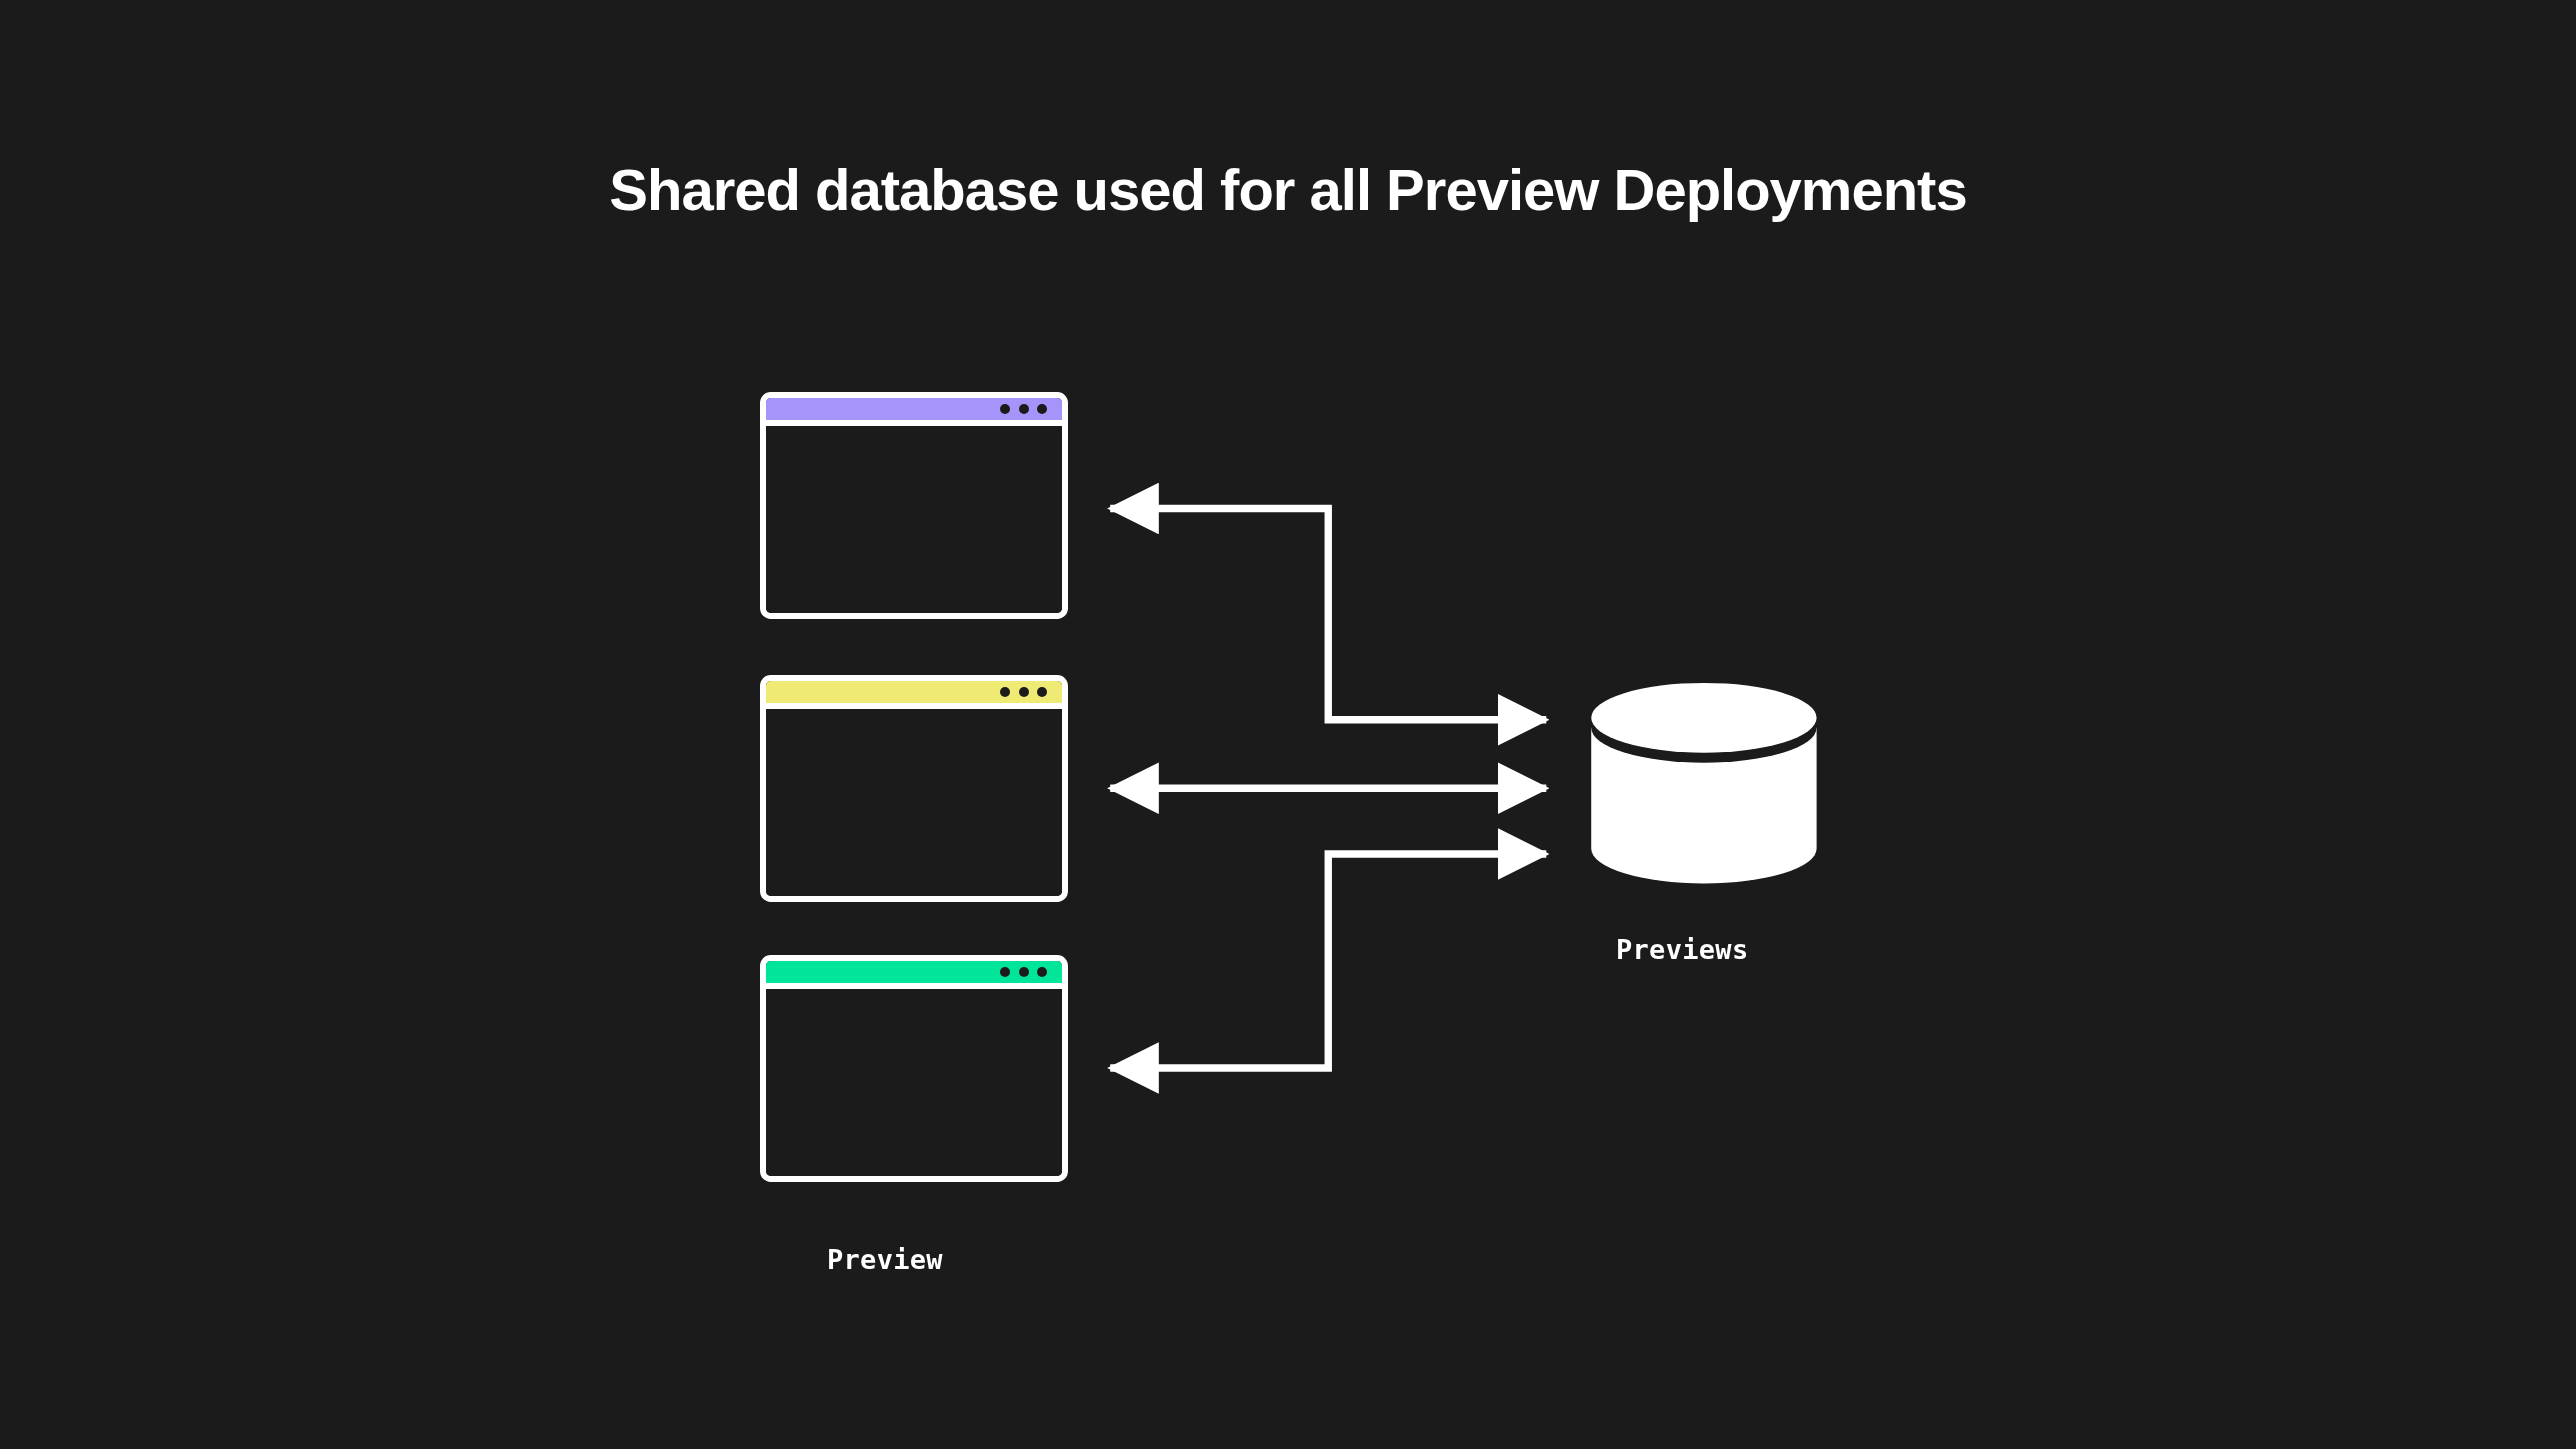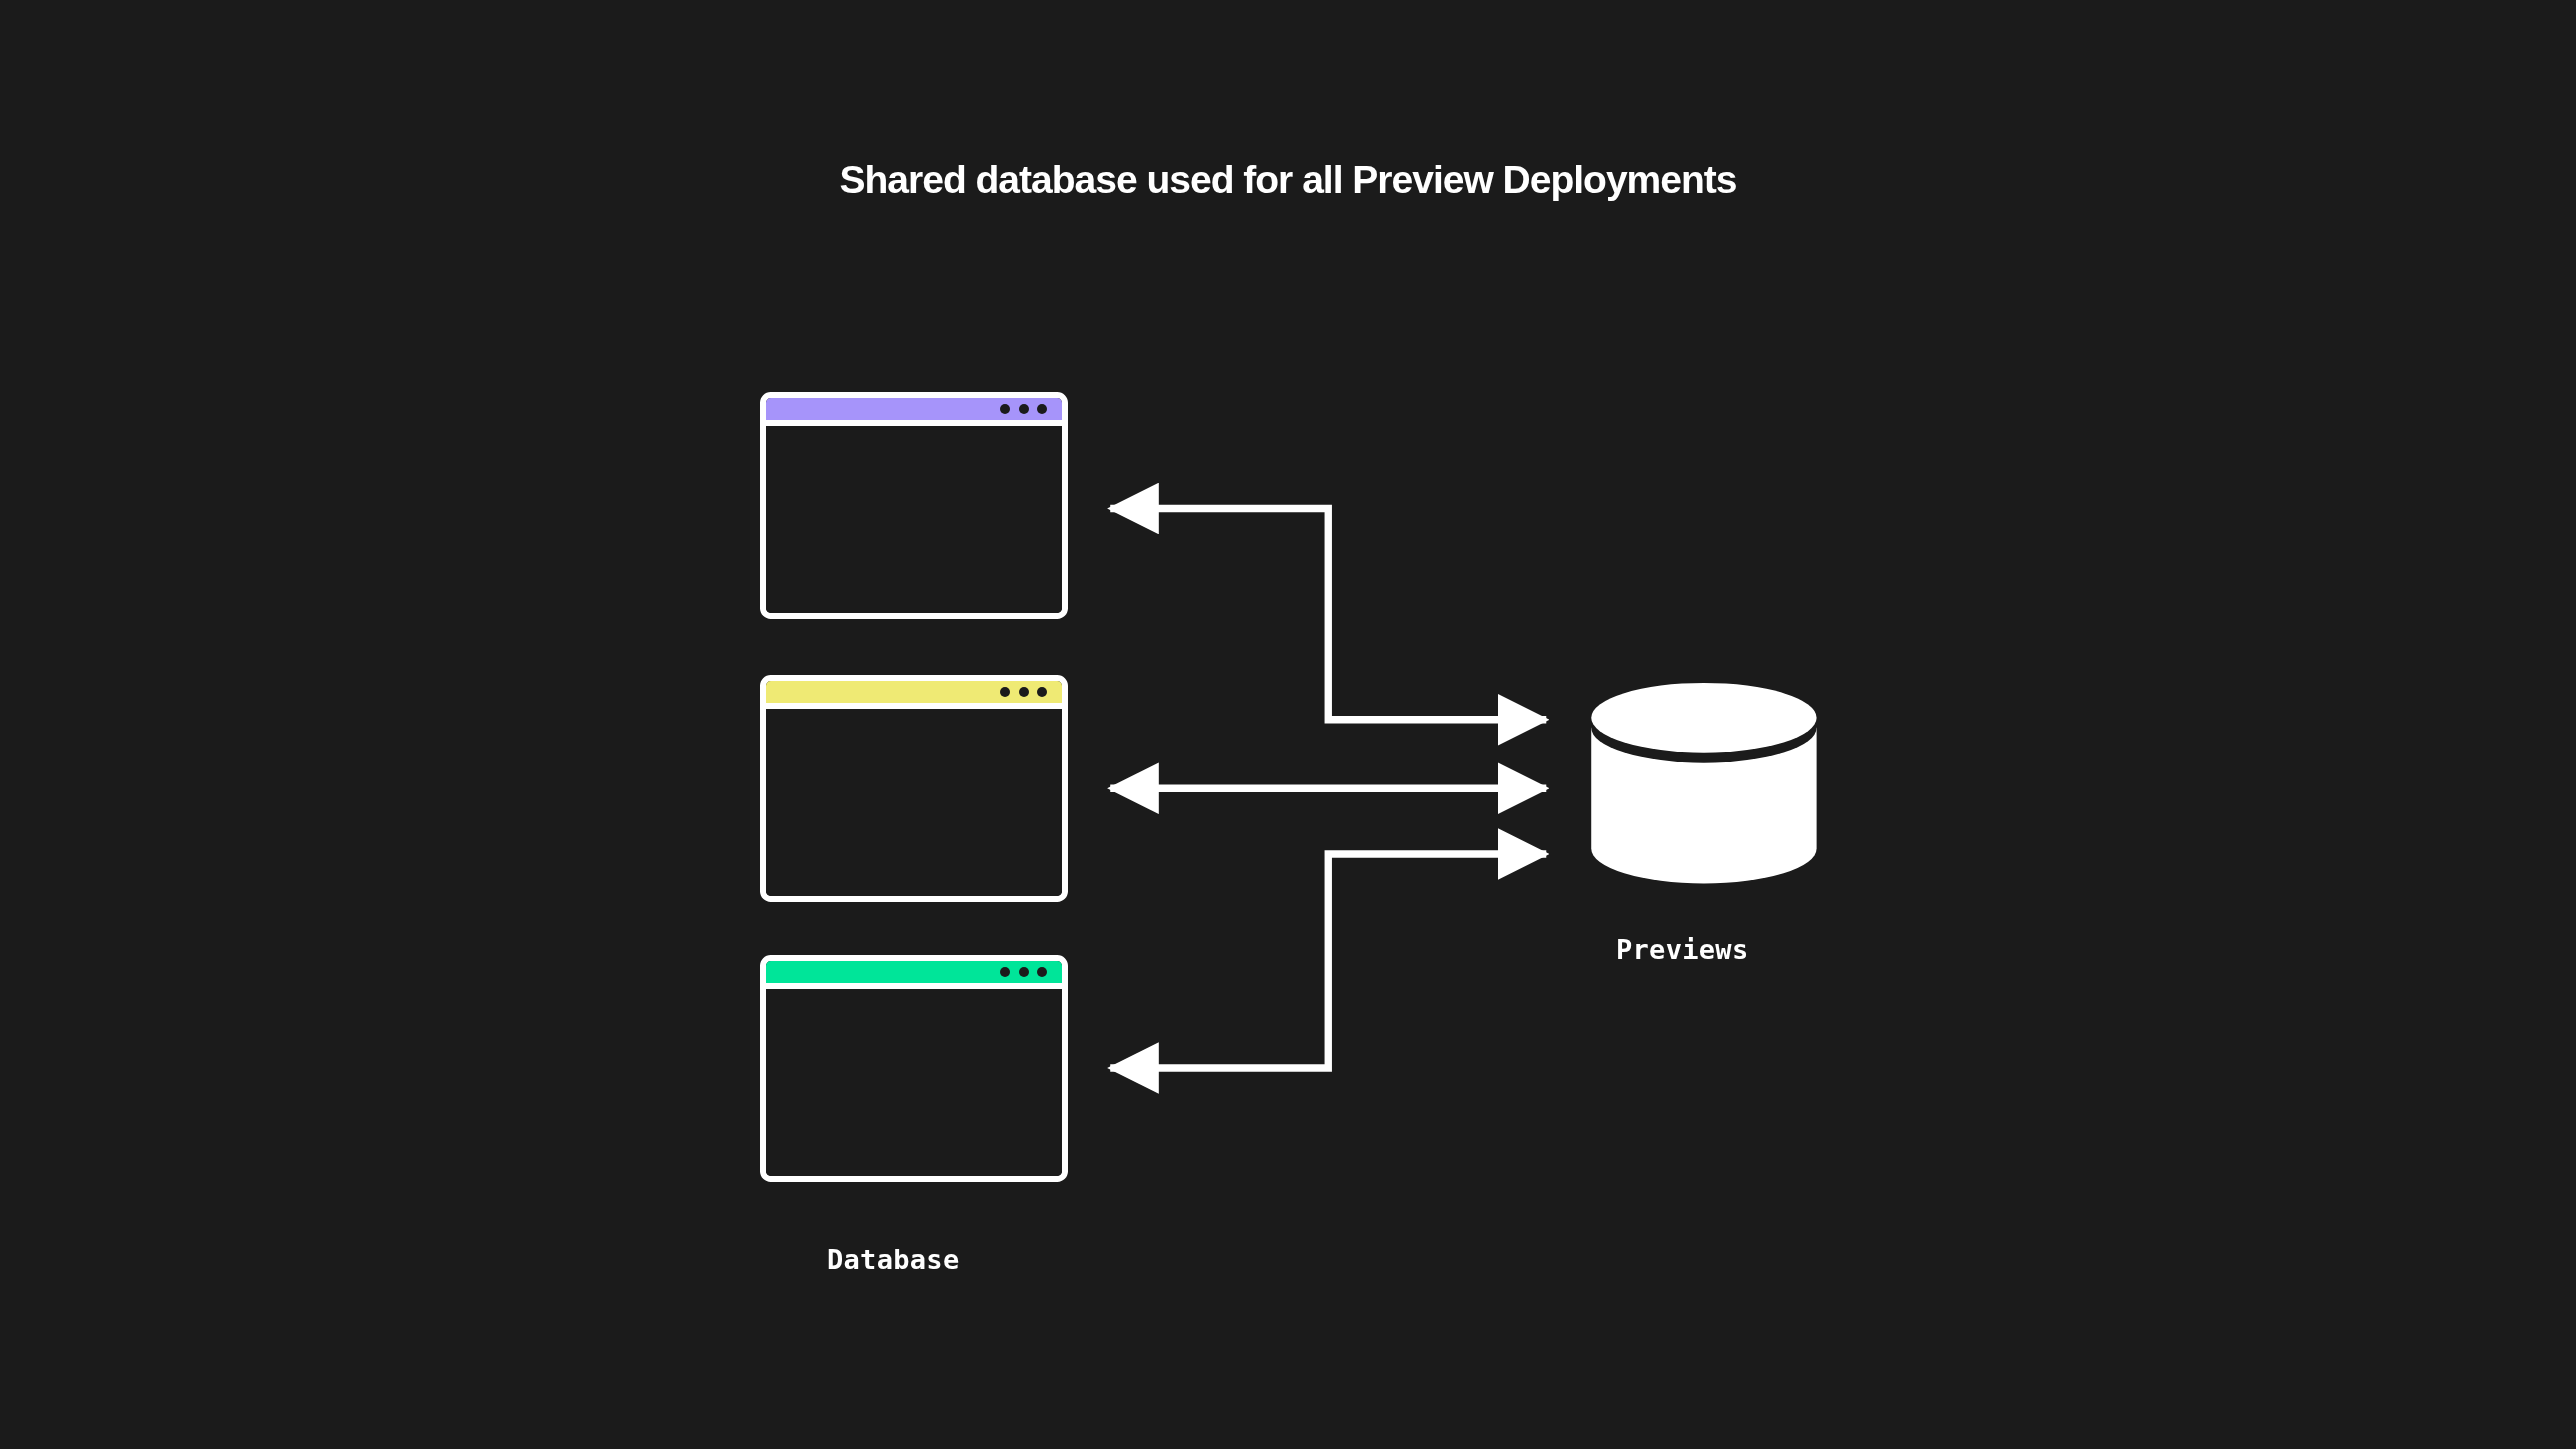--- a/index.html
+++ b/index.html
@@ -25,21 +25,21 @@
   
   #page-title {
     position: absolute;
     left: 0;
     top: 160px;
     width: 2576px;
     text-align: center;
     color: #ffffff;
     font-family: "Liberation Sans", "DejaVu Sans", sans-serif;
     font-weight: 700;
-    font-size: 39px;
+    font-size: 58px;
     letter-spacing: -1px;
     line-height: 1.05;
     white-space: nowrap;
   }
 
   
   #diagram-canvas {
     position: absolute;
     left: 0;
     top: 0;
@@ -167,18 +167,18 @@
     <div class="window-titlebar" style="background:#00e599;">
       <div class="window-dots">
         <span class="window-dot" style="background: rgb(27, 27, 27);"></span>
         <span class="window-dot" style="background: rgb(27, 27, 27);"></span>
         <span class="window-dot" style="background: rgb(27, 27, 27);"></span>
       </div>
     </div>
     <div class="window-body"></div>
   </div>
 
-  <div class="diagram-label" id="label-previews">Database</div>
+  <div class="diagram-label" id="label-previews">Preview</div>
 
   <div class="diagram-label" id="label-database">Previews</div>
 
 </div>
 
 
 </body></html>

